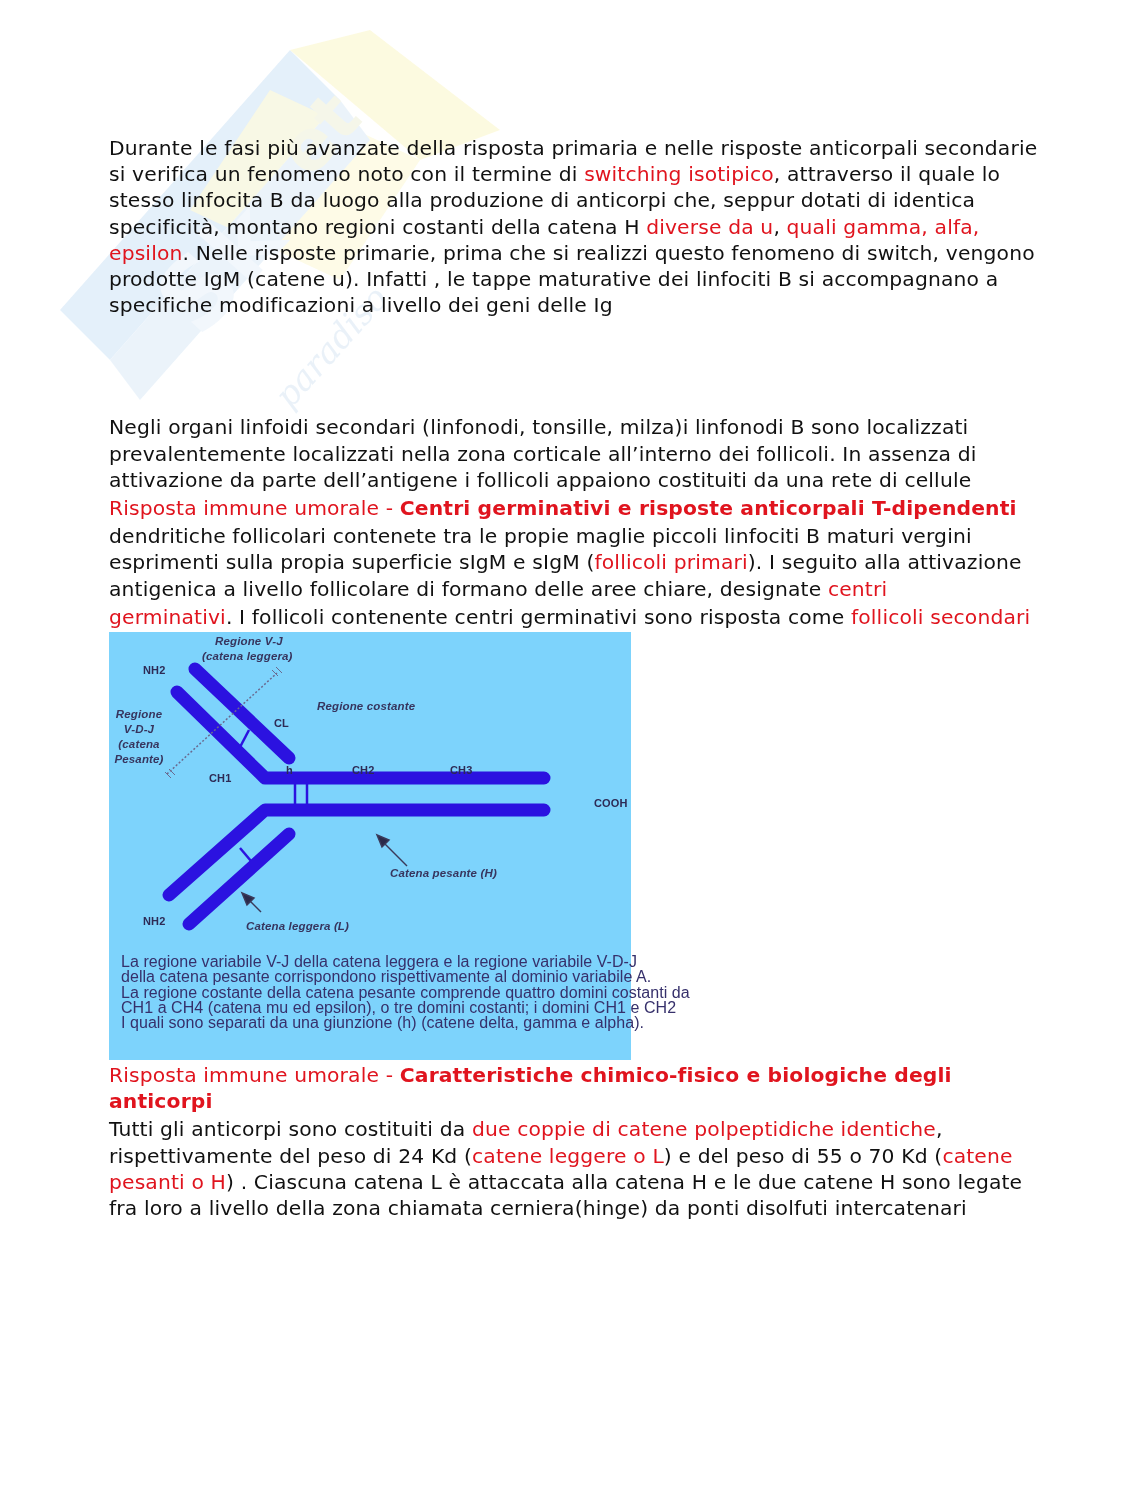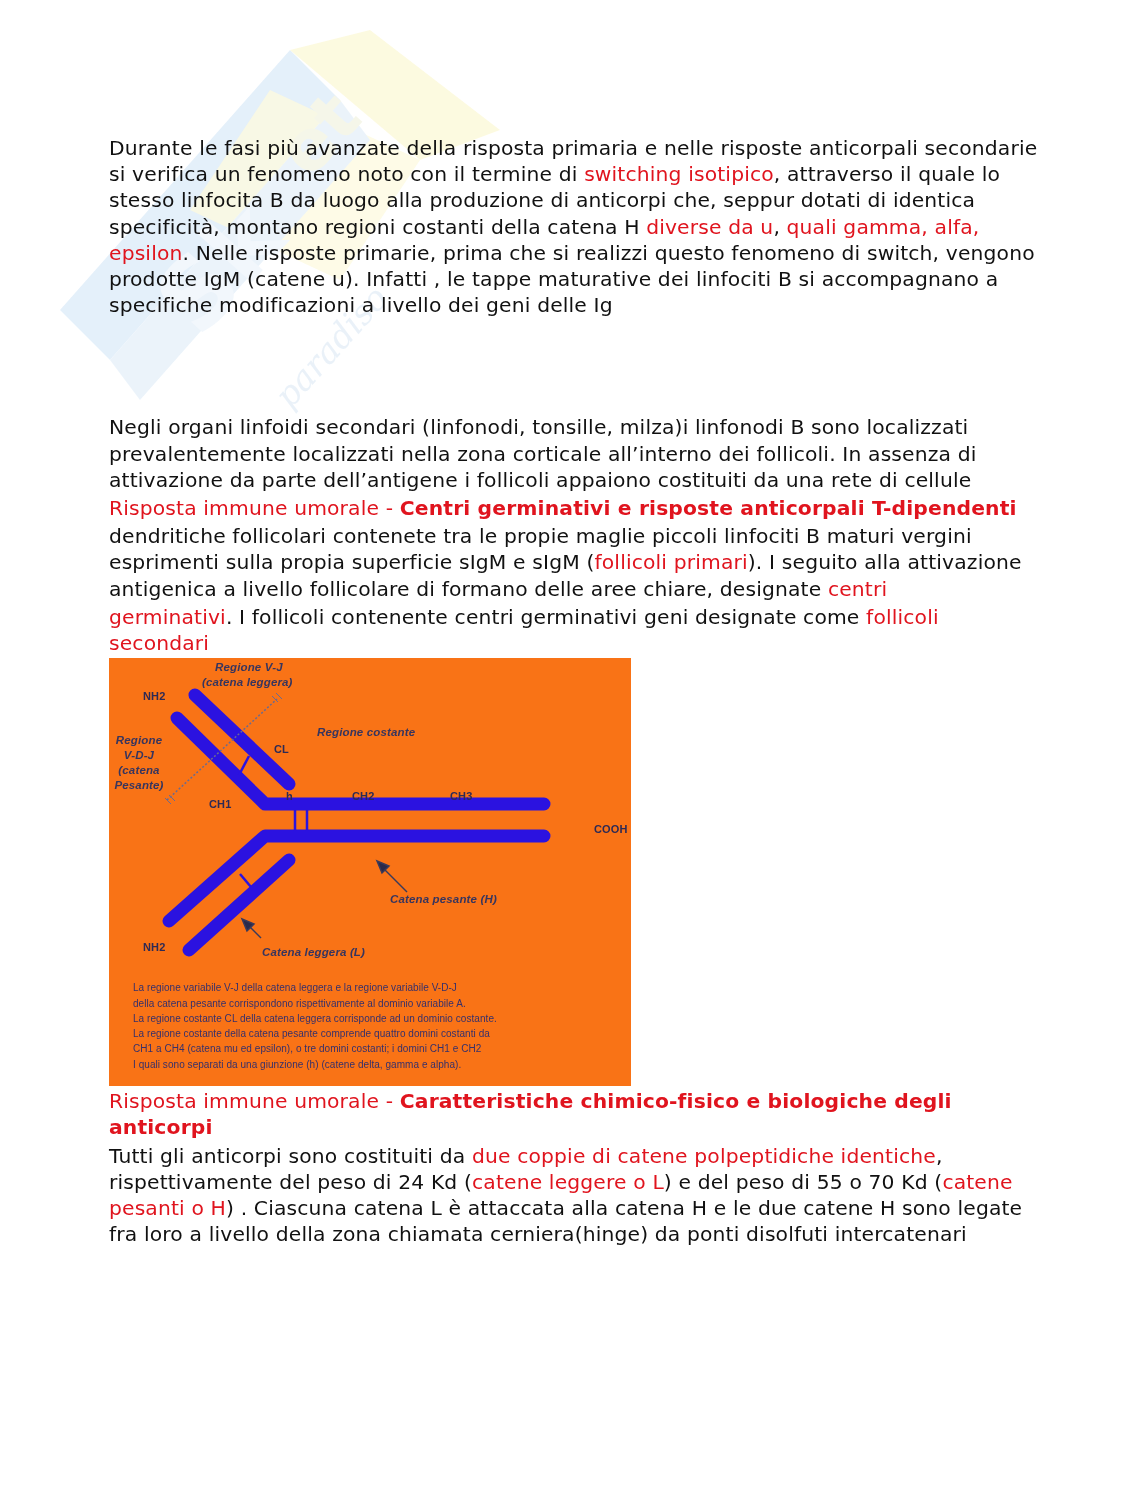--- a/index.html
+++ b/index.html
@@ -45,34 +45,34 @@
       color: #e0141e;
     }
     .spacer-1 {
       height: 92px;
     }
     .figure {
       position: relative;
       width: 522px;
       height: 428px;
       margin: 2px 0 0 2px;
-      background: #f97316;
+      background: #7dd3fc;
     }
     .figure svg {
       position: absolute;
       left: 0;
       top: 0;
     }
     .caption {
       position: absolute;
-      left: 24px;
+      left: 12px;
       top: 322px;
       width: 500px;
       font-family: "Liberation Sans", sans-serif;
-      font-size: 10px;
+      font-size: 16px;
       line-height: 15.3px;
       color: #36306b;
       letter-spacing: 0.05px;
     }
     .caption div {
       white-space: nowrap;
     }
     .diag-label {
       position: absolute;
       font-family: "Liberation Sans", sans-serif;
@@ -121,21 +121,21 @@
   <p>
     <span>Negli organi linfoidi secondari (linfonodi, tonsille, milza)i linfonodi B sono localizzati prevalentemente localizzati nella zona corticale all’interno dei follicoli. In assenza di attivazione da parte dell’antigene i follicoli appaiono costituiti da una rete di cellule</span>
   </p>
   <p>
     <span class="red">Risposta immune umorale - </span><span class="heading-bold">Centri germinativi e risposte anticorpali T-dipendenti</span>
   </p>
   <p>
     <span>dendritiche follicolari contenete tra le propie maglie piccoli linfociti B maturi vergini esprimenti sulla propia superficie sIgM e sIgM (</span><span class="red">follicoli primari</span><span>). I seguito alla attivazione antigenica a livello follicolare di formano delle aree chiare, designate </span><span class="red">centri</span>
   </p>
   <p>
-    <span class="red">germinativi</span><span>. I follicoli contenente centri germinativi geni designate come </span><span class="red">follicoli secondari</span>
+    <span class="red">germinativi</span><span>. I follicoli contenente centri germinativi sono risposta come </span><span class="red">follicoli secondari</span>
   </p>
 
   <div class="figure">
     <svg width="522" height="428" viewBox="0 0 522 428">
       <g stroke="#2b12e0" stroke-linecap="round" fill="none">
 
         <line x1="86" y1="37" x2="180" y2="126" stroke-width="13"></line>
 
         <polyline points="68,60 156,146 435,146" stroke-width="13" stroke-linejoin="round"></polyline>
 
@@ -176,26 +176,25 @@
       <div>Pesante)</div>
     </div>
     <span class="diag-label upright" style="left:165px; top:84px;">CL</span>
     <span class="diag-label upright" style="left:100px; top:115px;margin-top:24px;">CH1</span>
     <span class="diag-label upright" style="left:177px; top:131px;">h</span>
     <span class="diag-label upright" style="left:243px; top:131px;">CH2</span>
     <span class="diag-label upright" style="left:341px; top:131px;">CH3</span>
     <span class="diag-label upright" style="left:441px; top:164px;margin-left:44px;">COOH</span>
     <span class="diag-label" style="left:281px; top:234px;">Catena pesante (H)</span>
     <span class="diag-label upright" style="left:34px; top:282px;">NH2</span>
-    <span class="diag-label" style="left:137px; top:287px;margin-left:16px;">Catena leggera (L)</span>
+    <span class="diag-label" style="left:137px; top:287px;">Catena leggera (L)</span>
 
     <div class="caption">
       <div>La regione variabile V-J della catena leggera e la regione variabile V-D-J</div>
       <div>della catena pesante corrispondono rispettivamente al dominio variabile A.</div>
-      <div>La regione costante CL della catena leggera corrisponde ad un dominio costante.</div>
       <div>La regione costante della catena pesante comprende quattro domini costanti da</div>
       <div>CH1 a CH4 (catena mu ed epsilon), o tre domini costanti; i domini CH1 e CH2</div>
       <div>I quali sono separati da una giunzione (h) (catene delta, gamma e alpha).</div>
     </div>
   </div>
 
   <p>
     <span class="red">Risposta immune umorale - </span><span class="heading-bold">Caratteristiche chimico-fisico e biologiche degli anticorpi</span>
   </p>
   <p>

